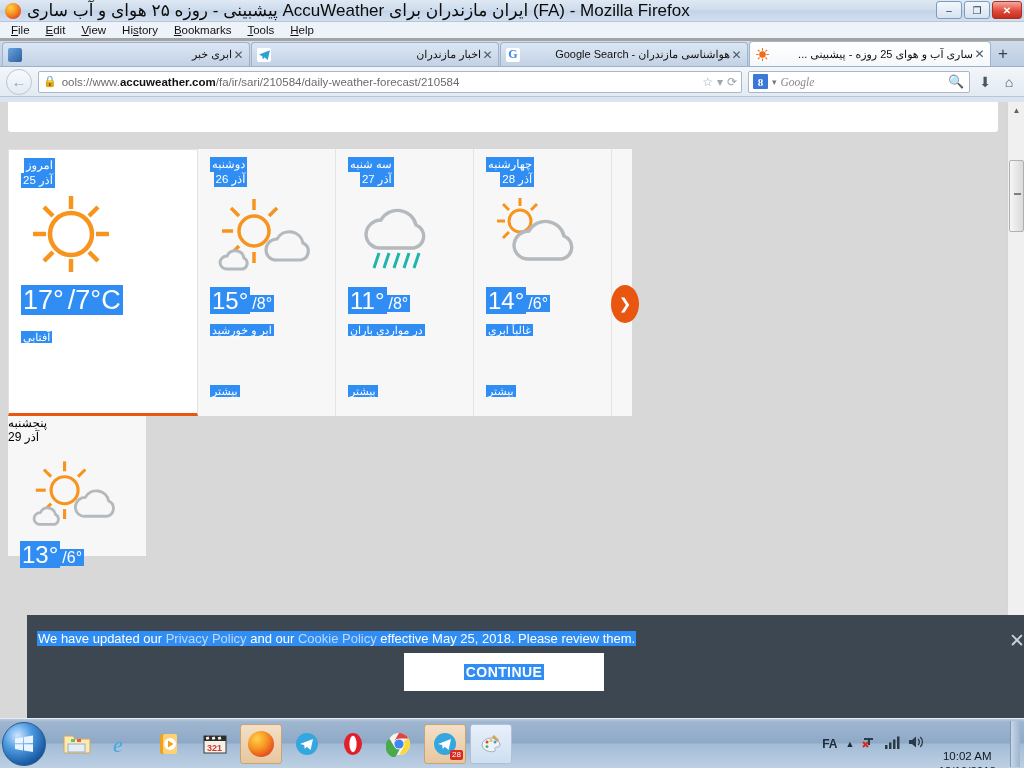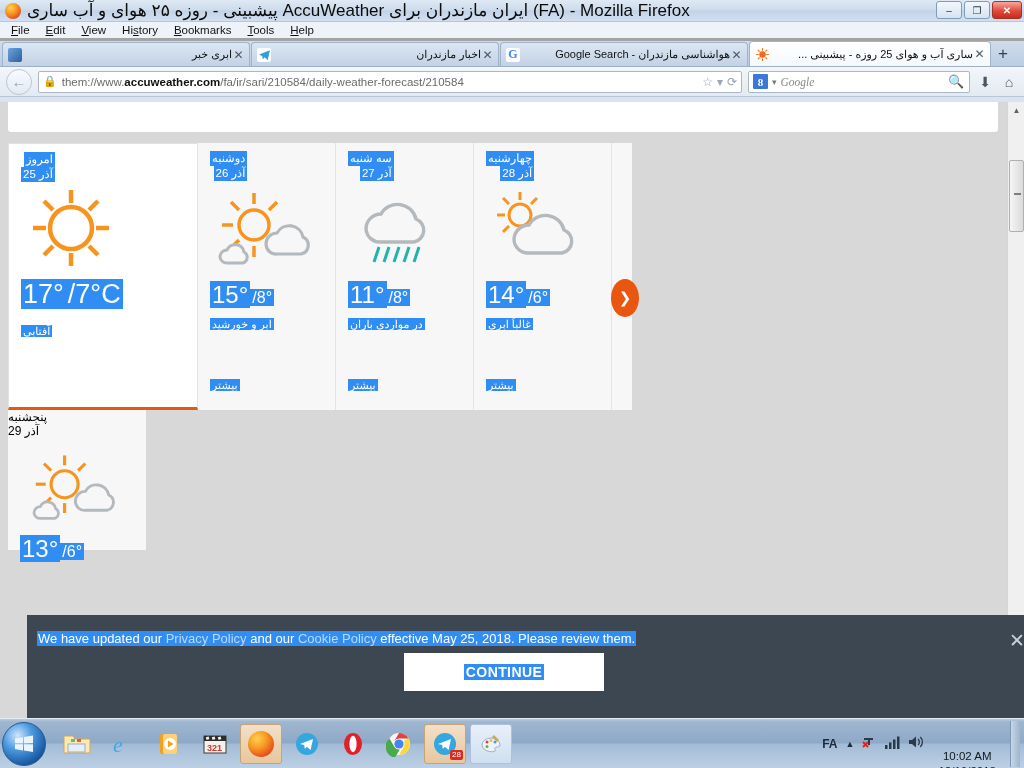--- a/index.html
+++ b/index.html
@@ -137,21 +137,21 @@
     position:absolute;right:38px;top:4px;
     background:#2f8df4;color:#fff;font-size:11.5px;padding:1px 3px;direction:rtl;white-space:nowrap;
   }
   .hours-arrow {
     position:absolute;right:12px;top:3px;width:17px;height:17px;border-radius:50%;
     background:#e8560f;color:#fff;font-size:11px;display:flex;align-items:center;justify-content:center;
   }
 
   
   .cards {
-    position:relative;margin-top:7px;width:624px;background:#f7f7f7;
+    position:relative;margin-top:13px;width:624px;background:#f7f7f7;
     display:flex;flex-wrap:wrap;
   }
   .card {
     width:138px;height:267px;position:relative;background:#f7f7f7;
     border-right:1px solid #e4e4e4;
   }
   .card.today {
     background:#ffffff;border:1px solid #e2e2e2;border-bottom:3px solid #e8560f;
     width:190px;
   }
@@ -335,21 +335,21 @@
         <div class="tab-title">ساری آب و هوای 25 روزه - پیشبینی ...</div>
         <div class="tab-close">✕</div>
       </div>
       <div class="newtab">+</div>
     </div>
 
     <div class="navbar">
       <div class="nav-arrow">←</div>
       <div class="urlbox">
         <span class="lock">🔒</span>
-        <span class="url-text"><span>them://www.</span><b>accuweather.com</b><span>/fa/ir/sari/210584/daily-weather-forecast/210584</span></span>
+        <span class="url-text"><span>ools://www.</span><b>accuweather.com</b><span>/fa/ir/sari/210584/daily-weather-forecast/210584</span></span>
         <span class="url-icons">
           <span>☆</span>
           <span>▾</span>
           <span>⟳</span>
         </span>
       </div>
       <div class="searchbox">
         <span class="g-badge">8</span>
         <span style="font-size:9px;color:#777">▾</span>
         <span class="search-ph">Google</span>

